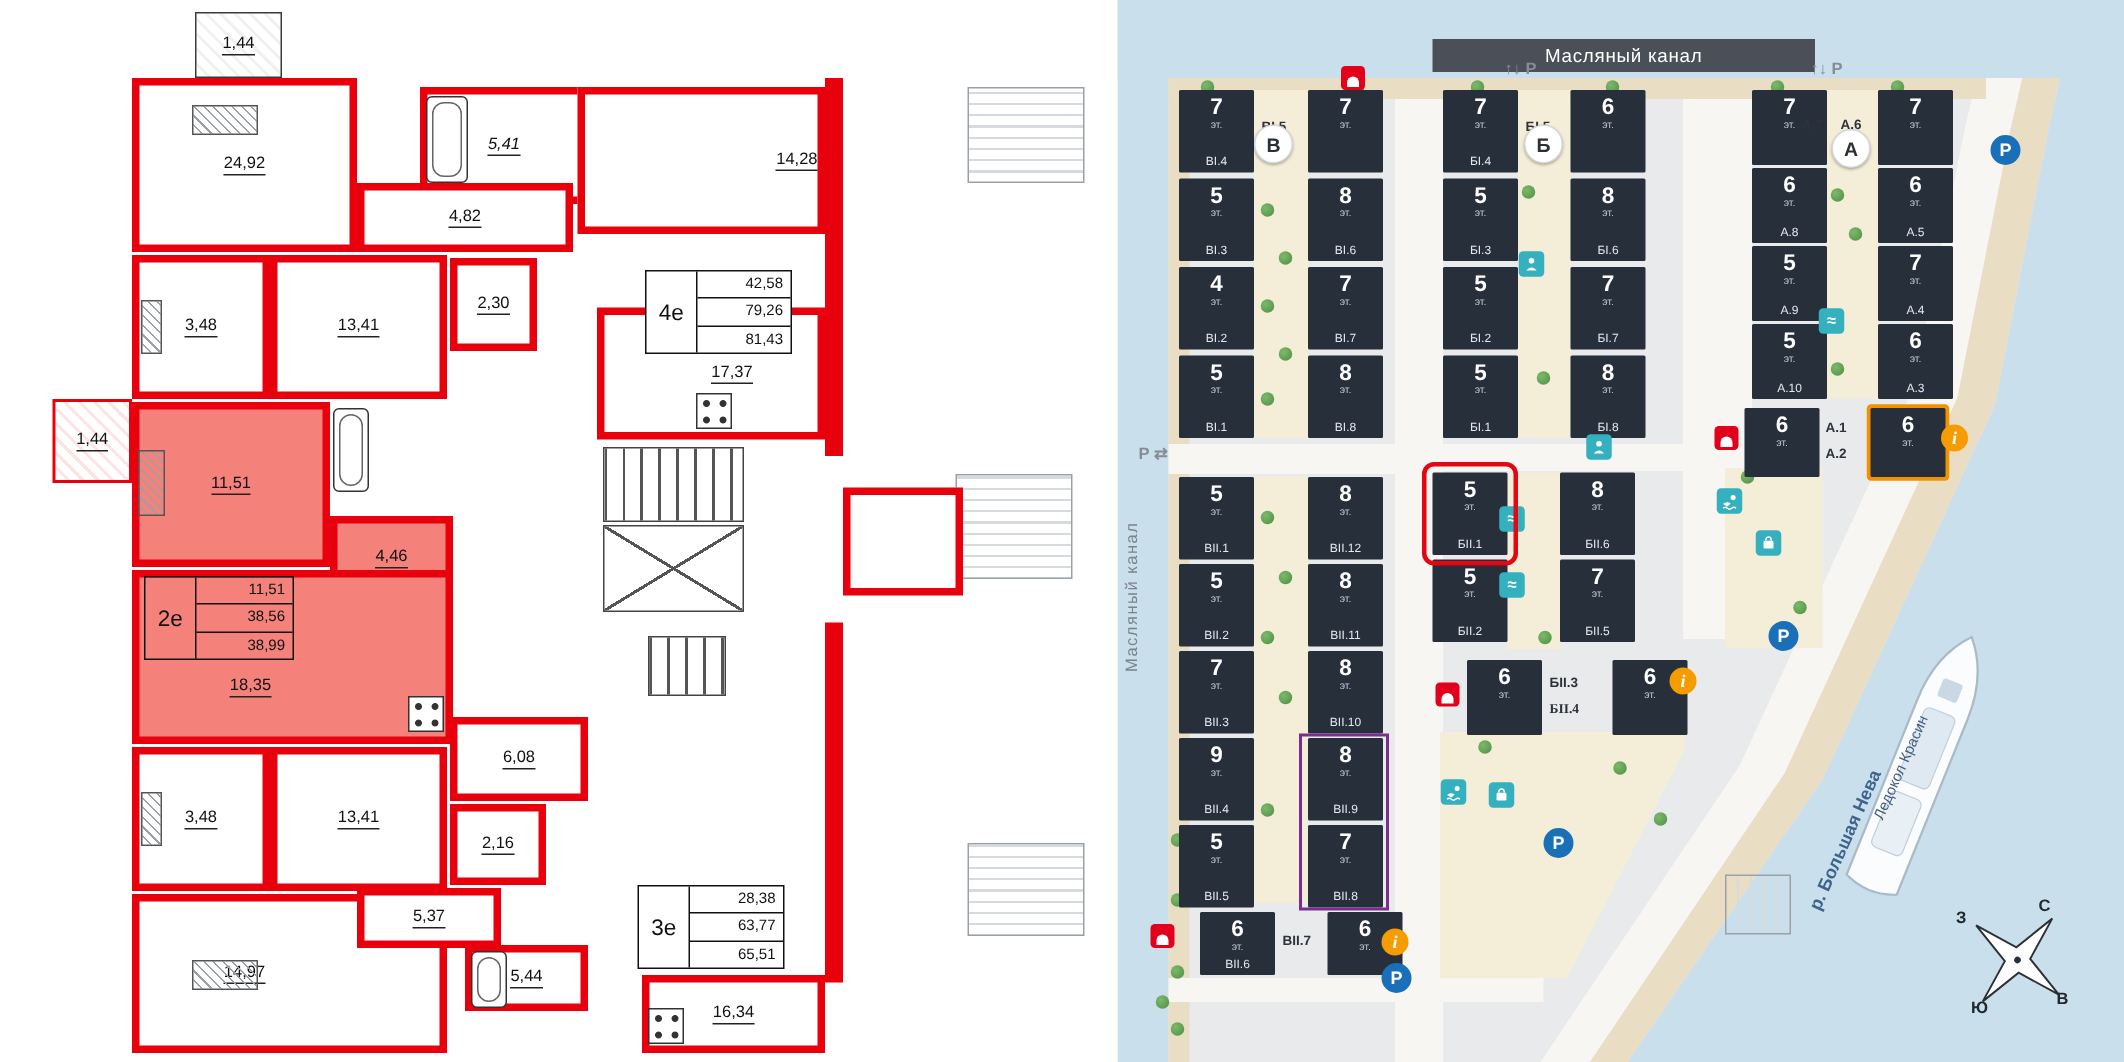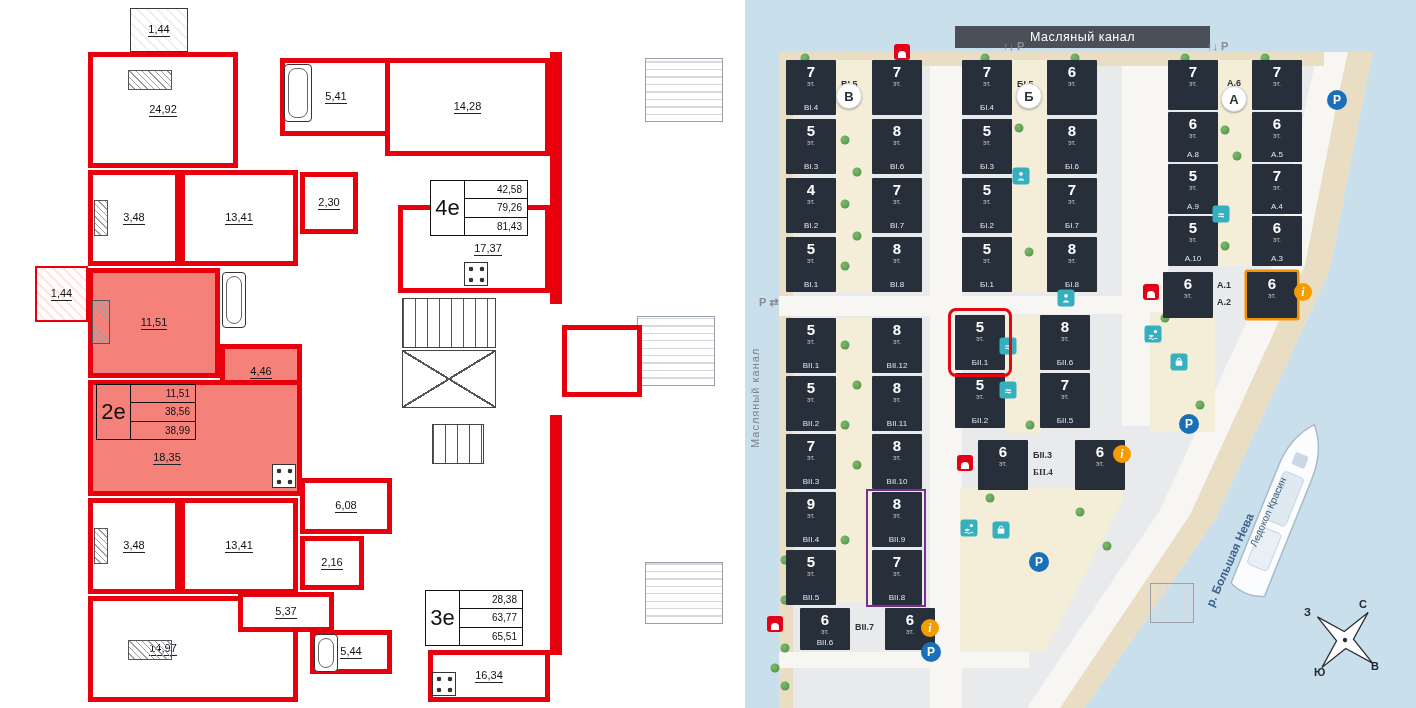--- a/index.html
+++ b/index.html
@@ -23,21 +23,21 @@
   .tub{border:1.5px solid #333;border-radius:4px;background:#fff}
   .tub::after{content:"";position:absolute;inset:3px;border:1px solid #666;border-radius:8px}
   .stove{border:1.5px solid #333;background-color:#fff;background-image:
     radial-gradient(circle at 6px 6px,#333 0 2px,transparent 2.6px),
     radial-gradient(circle at 17px 6px,#333 0 2px,transparent 2.6px),
     radial-gradient(circle at 6px 17px,#333 0 2px,transparent 2.6px),
     radial-gradient(circle at 17px 17px,#333 0 2px,transparent 2.6px);}
   .wd{border:1px solid #555;background:repeating-linear-gradient(45deg,transparent 0 3.5px,#9aa0a6 3.5px 4.5px)}
   .apt{position:absolute;display:flex;border:1.5px solid #111;background:#fff;z-index:6}
   .apt.hl{background:transparent}
-  .apt-code{flex:0 0 34px;display:flex;align-items:center;justify-content:center;font-size:22px;color:#111;border-right:1.5px solid #111}
+  .apt-code{flex:0 0 34px;display:flex;align-items:center;justify-content:center;font-size:15px;color:#111;border-right:1.5px solid #111}
   .apt-vals{flex:1;display:flex;flex-direction:column}
   .apt-vals div{flex:1;display:flex;align-items:center;justify-content:flex-end;padding-right:5px;font-size:10px;color:#111;border-bottom:1px solid #111}
   .apt-vals div:last-child{border-bottom:none}
 
   
   .siteplan{position:absolute;left:745px;top:0;width:671px;height:708px}
   .siteplan svg.bg{position:absolute;left:0;top:0;z-index:0}
   .tree{position:absolute;width:9px;height:9px;border-radius:50%;background:radial-gradient(circle at 35% 35%,#7cb96a,#4e8f44);transform:translate(-50%,-50%);z-index:1}
   .blk{position:absolute;background:#272f3b;color:#fff;display:flex;flex-direction:column;align-items:center;border-radius:1px;z-index:2}
   .blk .f{font-size:15px;font-weight:bold;line-height:1;margin-top:4px}
@@ -88,24 +88,27 @@
     <div class="fix wd" style="left:62px;top:300px;width:18px;height:44px"></div>
     <div class="fix wd" style="left:98px;top:640px;width:44px;height:20px"></div>
     <div class="fix wd" style="left:64px;top:200px;width:14px;height:36px"></div>
     <div class="fix wd" style="left:64px;top:528px;width:14px;height:36px"></div>
   <div class="room thin" style="left: 100px; top: 8px; width: 58px; height: 44px;">
         <span class="area">1,44</span>
       </div>
       <div class="room " style="left: 58px; top: 52px; width: 150px; height: 116px;">
         <span class="area">24,92</span>
       </div>
-      <div class="room " style="left: 250px; top: 58px; width: 112px; height: 78px;">
+      <div class="room " style="left: 250px; top: 58px; width: 112px; height: 78px; font-style: italic;">
         <span class="area">5,41</span>
       </div>
-      <div class="room " style="left: 355px; top: 58px; width: 165px; height: 98px;">
+      <div class="room " style="left: 208px; top: 122px; width: 144px; height: 46px;">
+        <span class="area">4,82</span>
+      </div>
+      <div class="room " style="left: 355px; top: 58px; width: 165px; height: 98px; justify-content: flex-end;">
         <span class="area">14,28</span>
       </div>
       <div class="room " style="left: 58px; top: 170px; width: 92px; height: 96px;">
         <span class="area">3,48</span>
       </div>
       <div class="room " style="left: 150px; top: 170px; width: 118px; height: 96px;">
         <span class="area">13,41</span>
       </div>
       <div class="room " style="left: 270px; top: 172px; width: 58px; height: 62px;">
         <span class="area">2,30</span>

